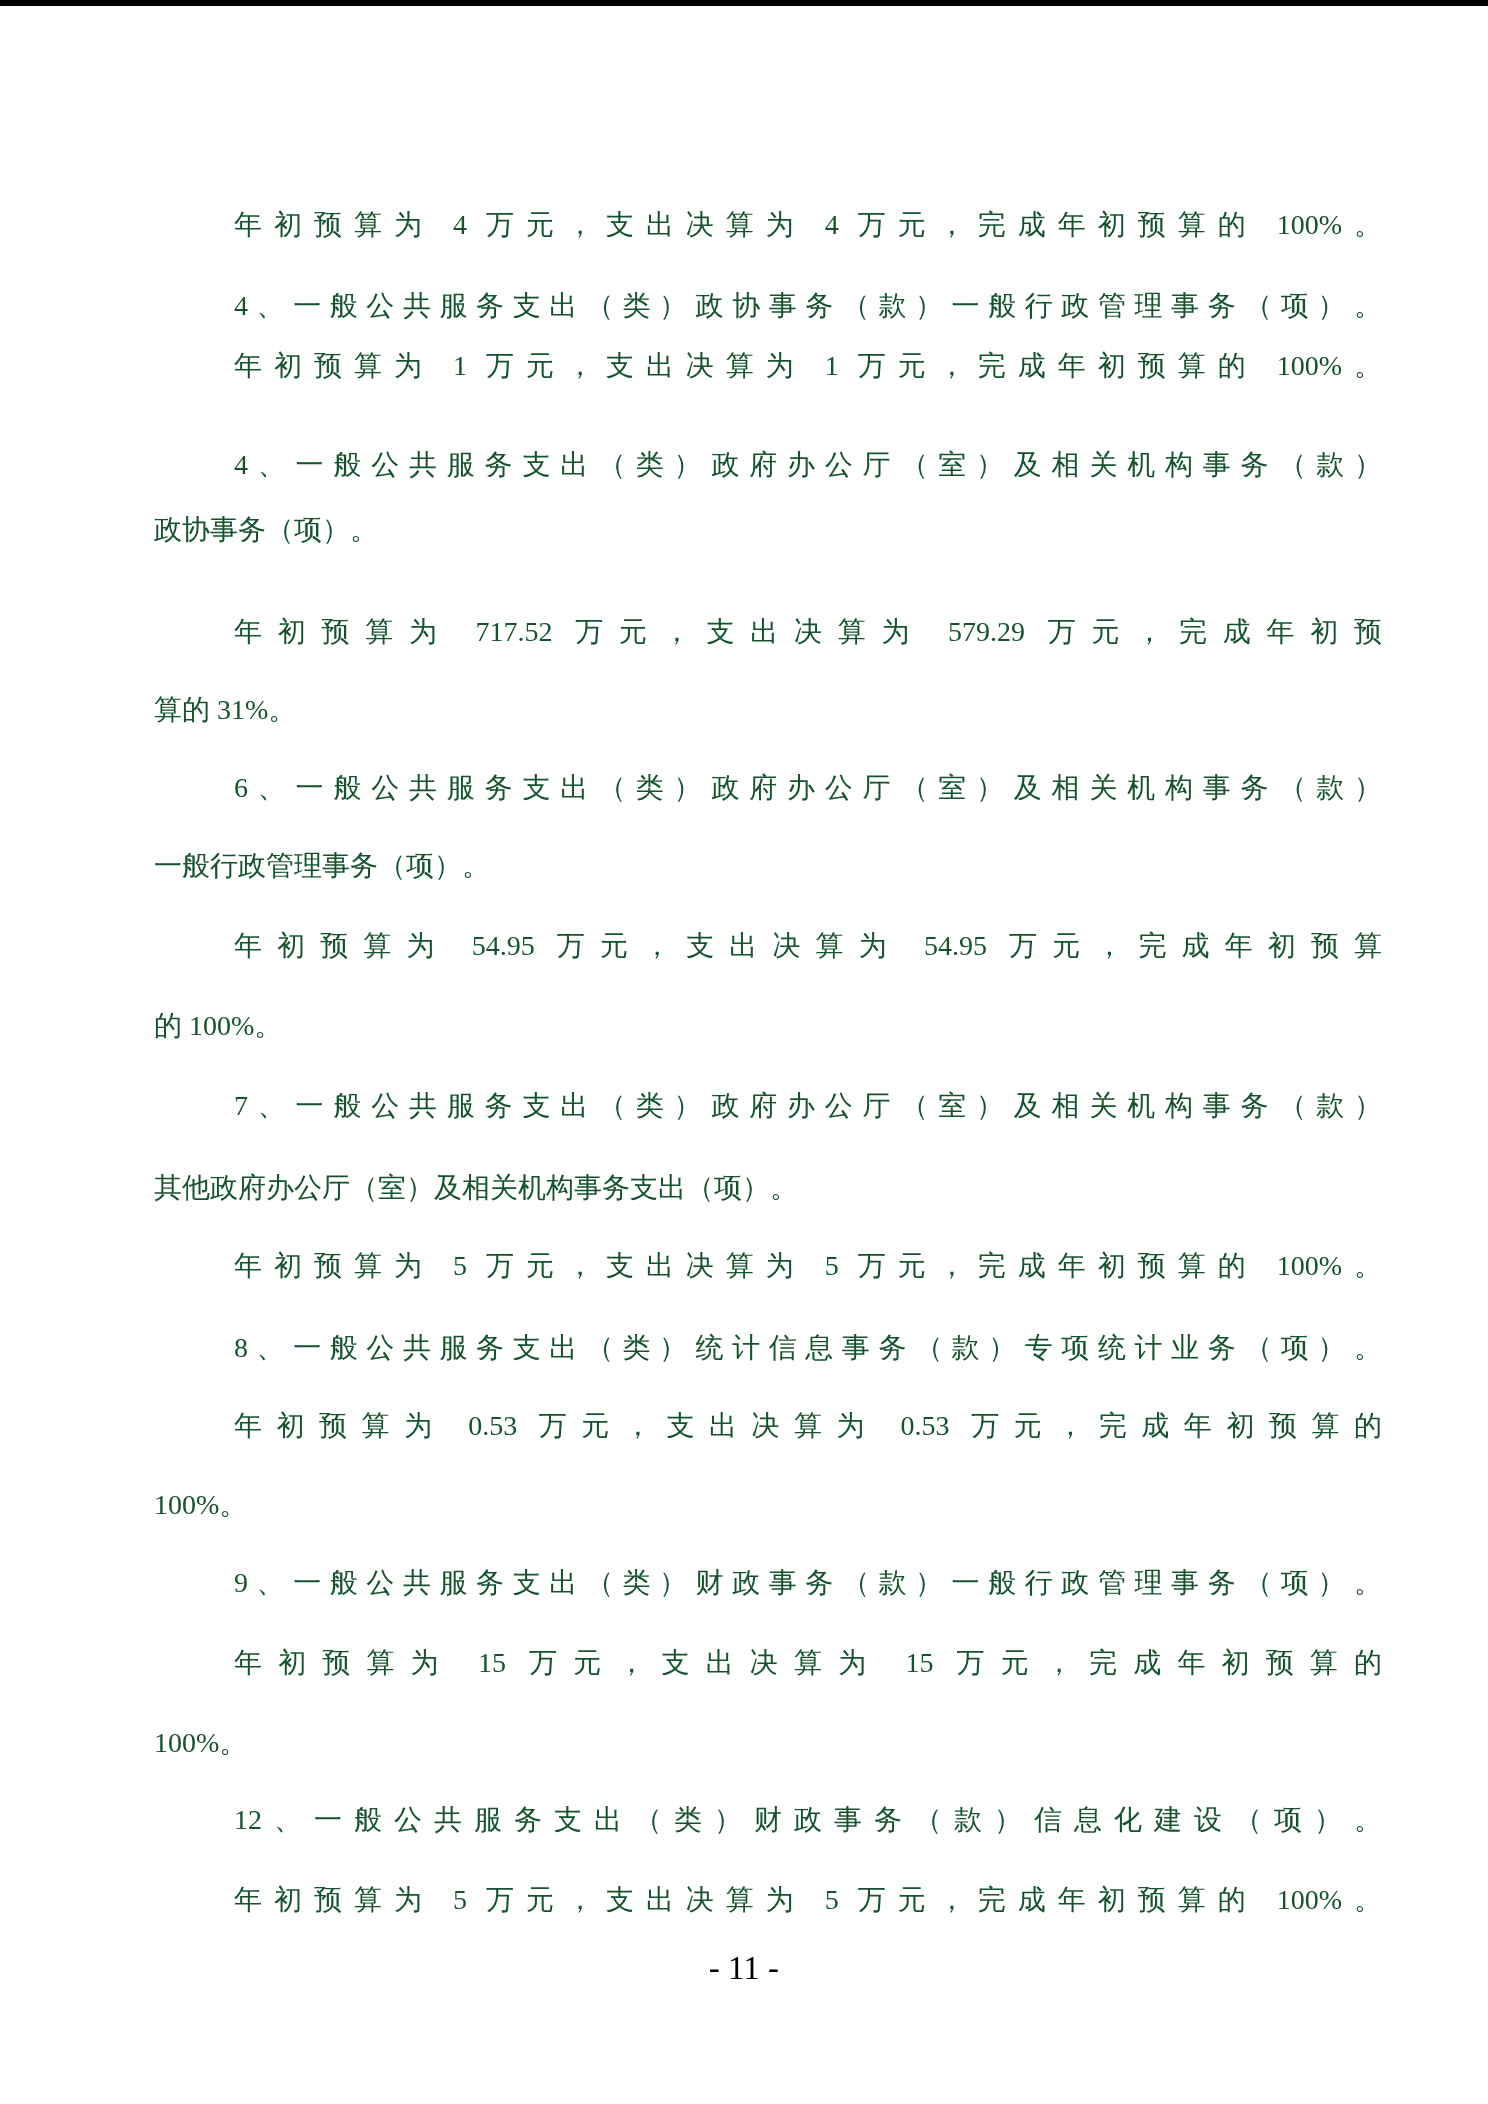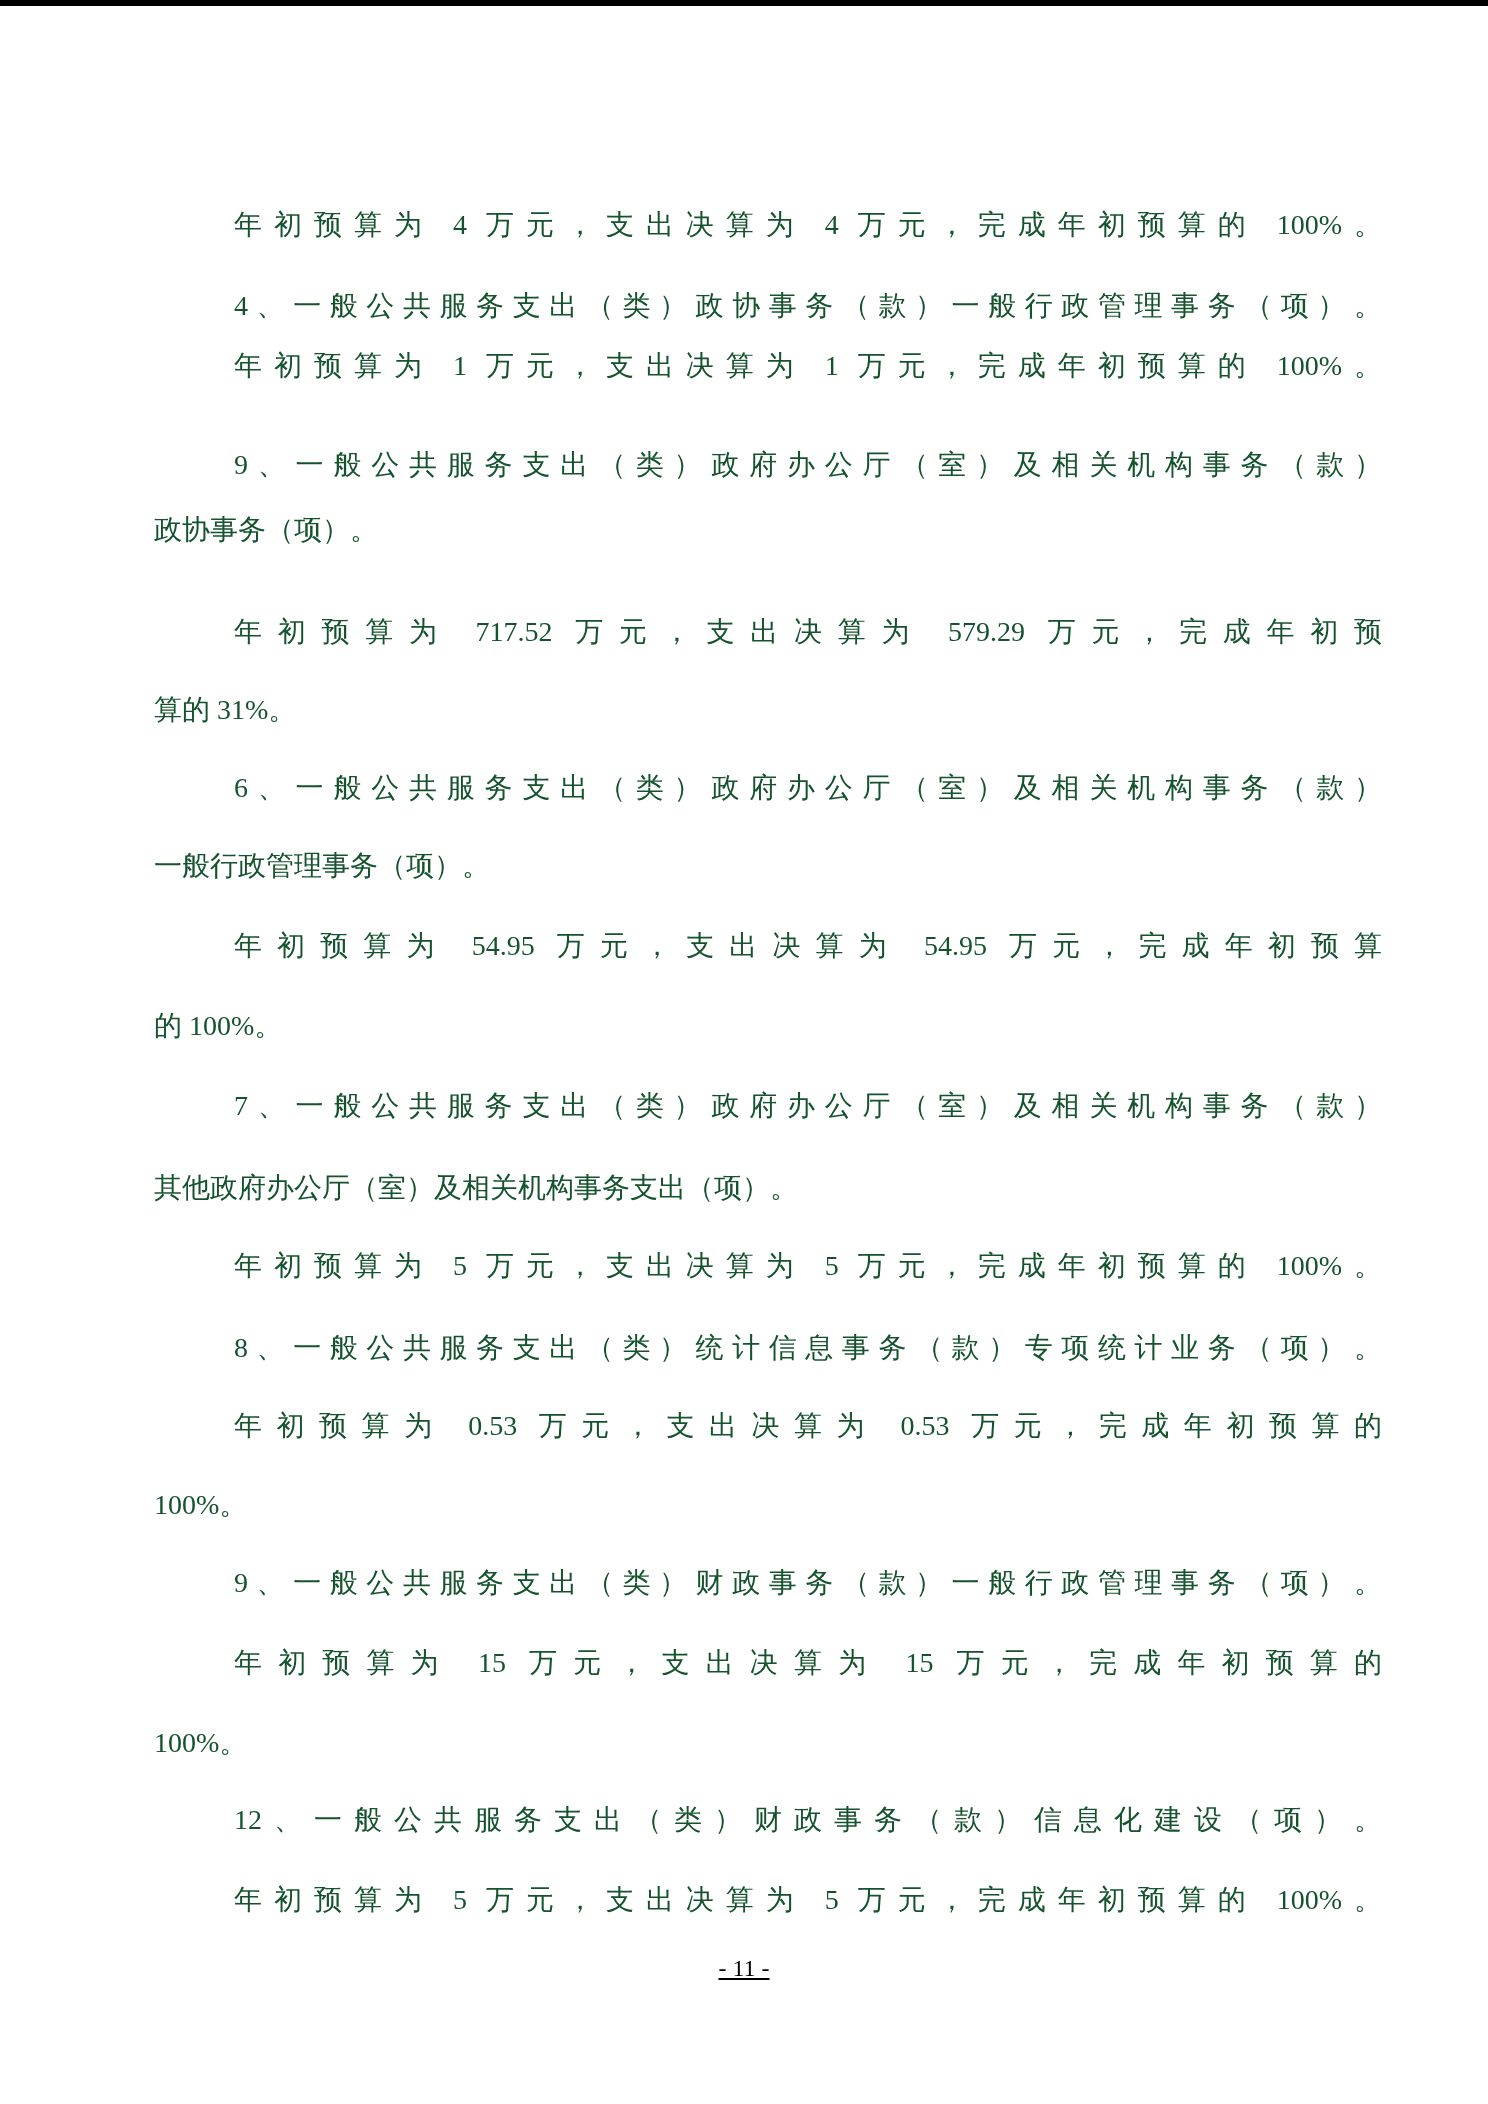--- a/index.html
+++ b/index.html
@@ -53,36 +53,35 @@
     text-align-last: left;
   }
   .footer {
     position: absolute;
     top: 1948px;
     left: 0;
     width: 1488px;
     height: 40px;
     line-height: 40px;
     text-align: center;
-    font-size: 24px;
+    font-size: 33px;
     color: #000000;
-    text-decoration: underline;
   }
 </style>
 </head>
 <body>
 
 <div class="page">
   <div class="top-border"></div>
 
   <div class="body-text">
     <div class="line full" style="top:197px">年初预算为 4 万元，支出决算为 4 万元，完成年初预算的 100%。</div>
     <div class="line full" style="top:278px">4、一般公共服务支出（类）政协事务（款）一般行政管理事务（项）。</div>
     <div class="line full" style="top:338px">年初预算为 1 万元，支出决算为 1 万元，完成年初预算的 100%。</div>
-    <div class="line full" style="top:437px">9、一般公共服务支出（类）政府办公厅（室）及相关机构事务（款）</div>
+    <div class="line full" style="top:437px">4、一般公共服务支出（类）政府办公厅（室）及相关机构事务（款）</div>
     <div class="line rest" style="top:502px">政协事务（项）。</div>
     <div class="line full" style="top:604px">年初预算为 717.52 万元，支出决算为 579.29 万元，完成年初预</div>
     <div class="line rest" style="top:682px">算的 31%。</div>
     <div class="line full" style="top:760px">6、一般公共服务支出（类）政府办公厅（室）及相关机构事务（款）</div>
     <div class="line rest" style="top:838px">一般行政管理事务（项）。</div>
     <div class="line full" style="top:918px">年初预算为 54.95 万元，支出决算为 54.95 万元，完成年初预算</div>
     <div class="line rest" style="top:998px">的 100%。</div>
     <div class="line full" style="top:1078px">7、一般公共服务支出（类）政府办公厅（室）及相关机构事务（款）</div>
     <div class="line rest" style="top:1160px">其他政府办公厅（室）及相关机构事务支出（项）。</div>
     <div class="line full" style="top:1238px">年初预算为 5 万元，支出决算为 5 万元，完成年初预算的 100%。</div>

